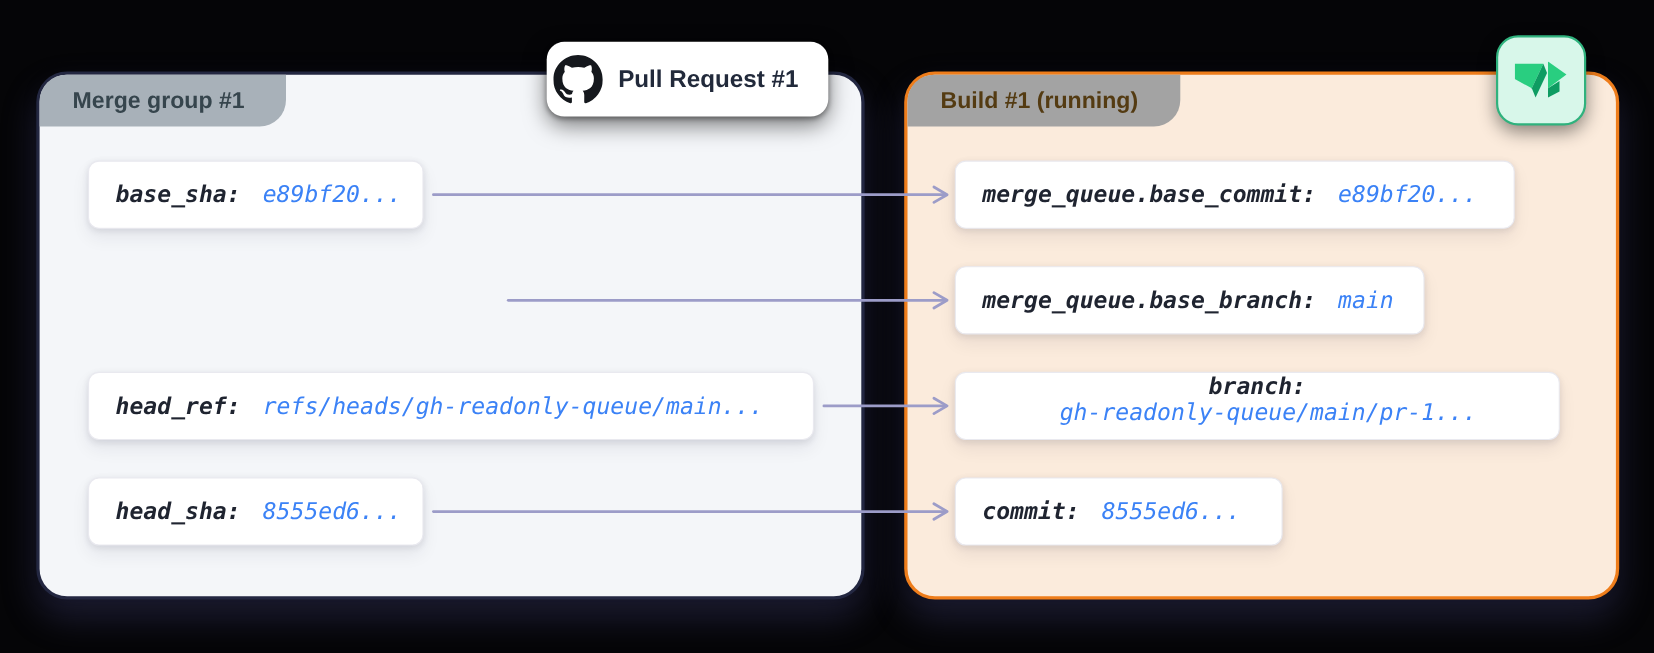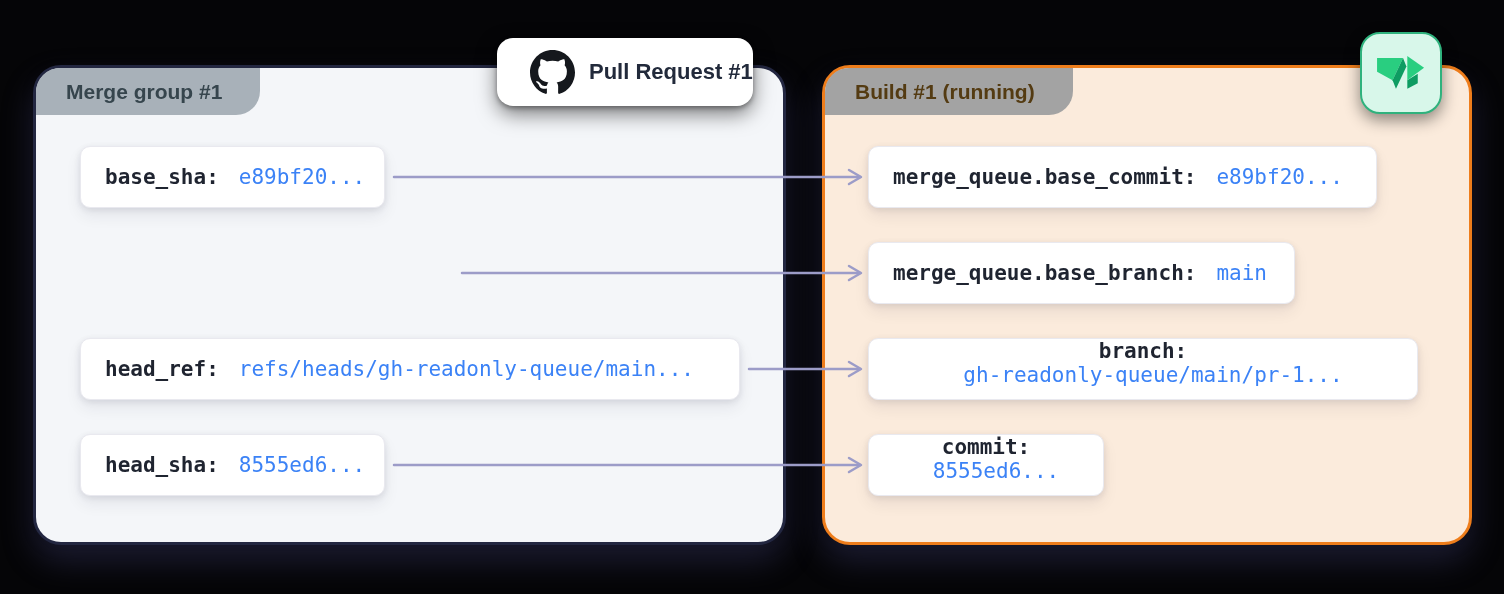--- a/index.html
+++ b/index.html
@@ -54,34 +54,35 @@
     border: 1px solid #e9e9ef;
     border-radius: 10px;
     box-shadow: 0 2px 6px rgba(25,25,60,0.10), 0 8px 16px rgba(25,25,60,0.07);
     display: flex;
     align-items: center;
     padding: 0 24px;
     font-family: "DejaVu Sans Mono", "Liberation Mono", monospace;
     font-size: 21px;
     white-space: nowrap;
     z-index: 10;
+    font-style: italic;
   }
   .card .lbl { font-weight: bold; color: #1f2430; }
   .card .val { font-weight: normal; color: #3b82f6; margin-left: 20px; }
   .arrows { position: absolute; left: 0; top: 0; z-index: 20; pointer-events: none; }
   .pr-card {
     position: absolute;
     left: 497px; top: 38px;
     width: 256px; height: 68px;
     background: #ffffff;
     border-radius: 16px;
     box-shadow: 0 8px 20px rgba(0,0,0,0.5), 0 2px 5px rgba(0,0,0,0.35);
     display: flex;
     align-items: center;
-    padding-left: 33px;
+    padding-left: 6px;
     z-index: 30;
   }
   .pr-card .pr-label {
     margin-left: 14px;
     font-size: 22px;
     font-weight: 600;
     color: #222a3b;
     white-space: nowrap;
   }
   .bk-icon {
@@ -129,21 +130,21 @@
     <span class="val">e89bf20...</span>
   </div>
   <div class="card" style="left:868px; top:242px; width:427px;">
     <span class="lbl">merge_queue.base_branch:</span>
     <span class="val">main</span>
   </div>
   <div class="card" style="left:868px; top:338px; width:550px;flex-direction:column;">
     <span class="lbl">branch:</span>
     <span class="val">gh-readonly-queue/main/pr-1...</span>
   </div>
-  <div class="card" style="left:868px; top:434px; width:236px;flex-direction:column;">
+  <div class="card" style="left:868px; top:434px; width:298px;">
     <span class="lbl">commit:</span>
     <span class="val">8555ed6...</span>
   </div>
 
   <svg class="arrows" width="1504" height="594" viewBox="0 0 1504 594">
     <g stroke="#9c9cc8" stroke-width="2.5" fill="none" stroke-linecap="round" stroke-linejoin="round">
       <g>
         <line x1="394" y1="177" x2="860" y2="177"></line>
         <polyline points="849,170 861,177 849,184"></polyline>
       </g>

